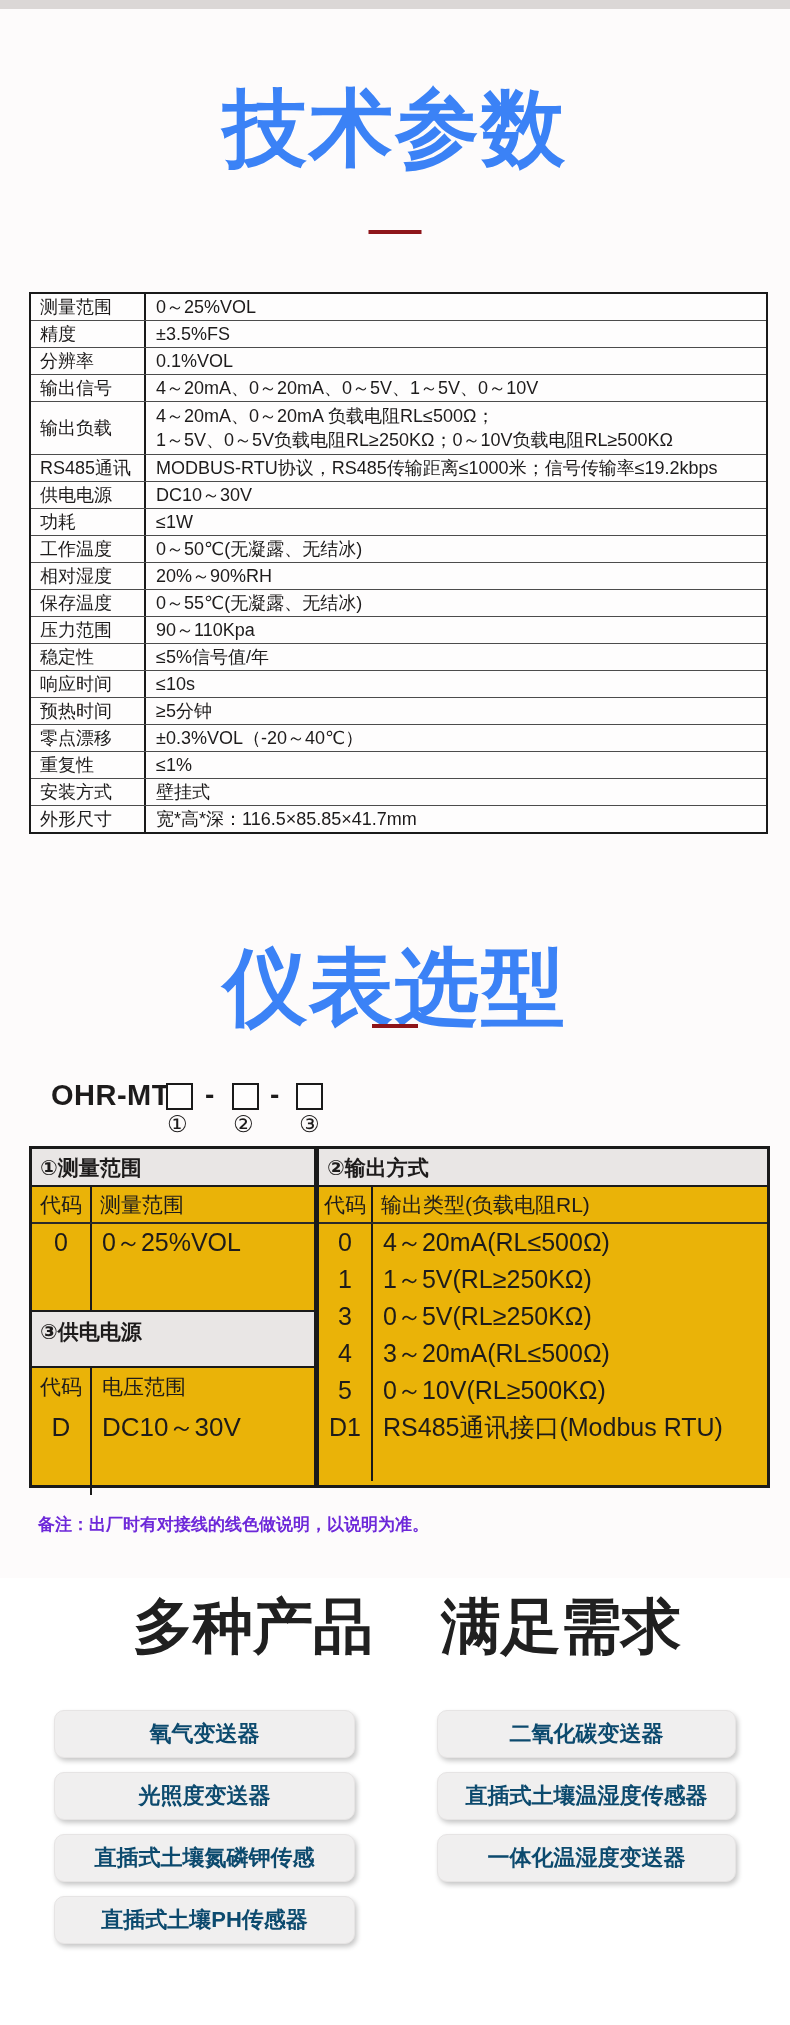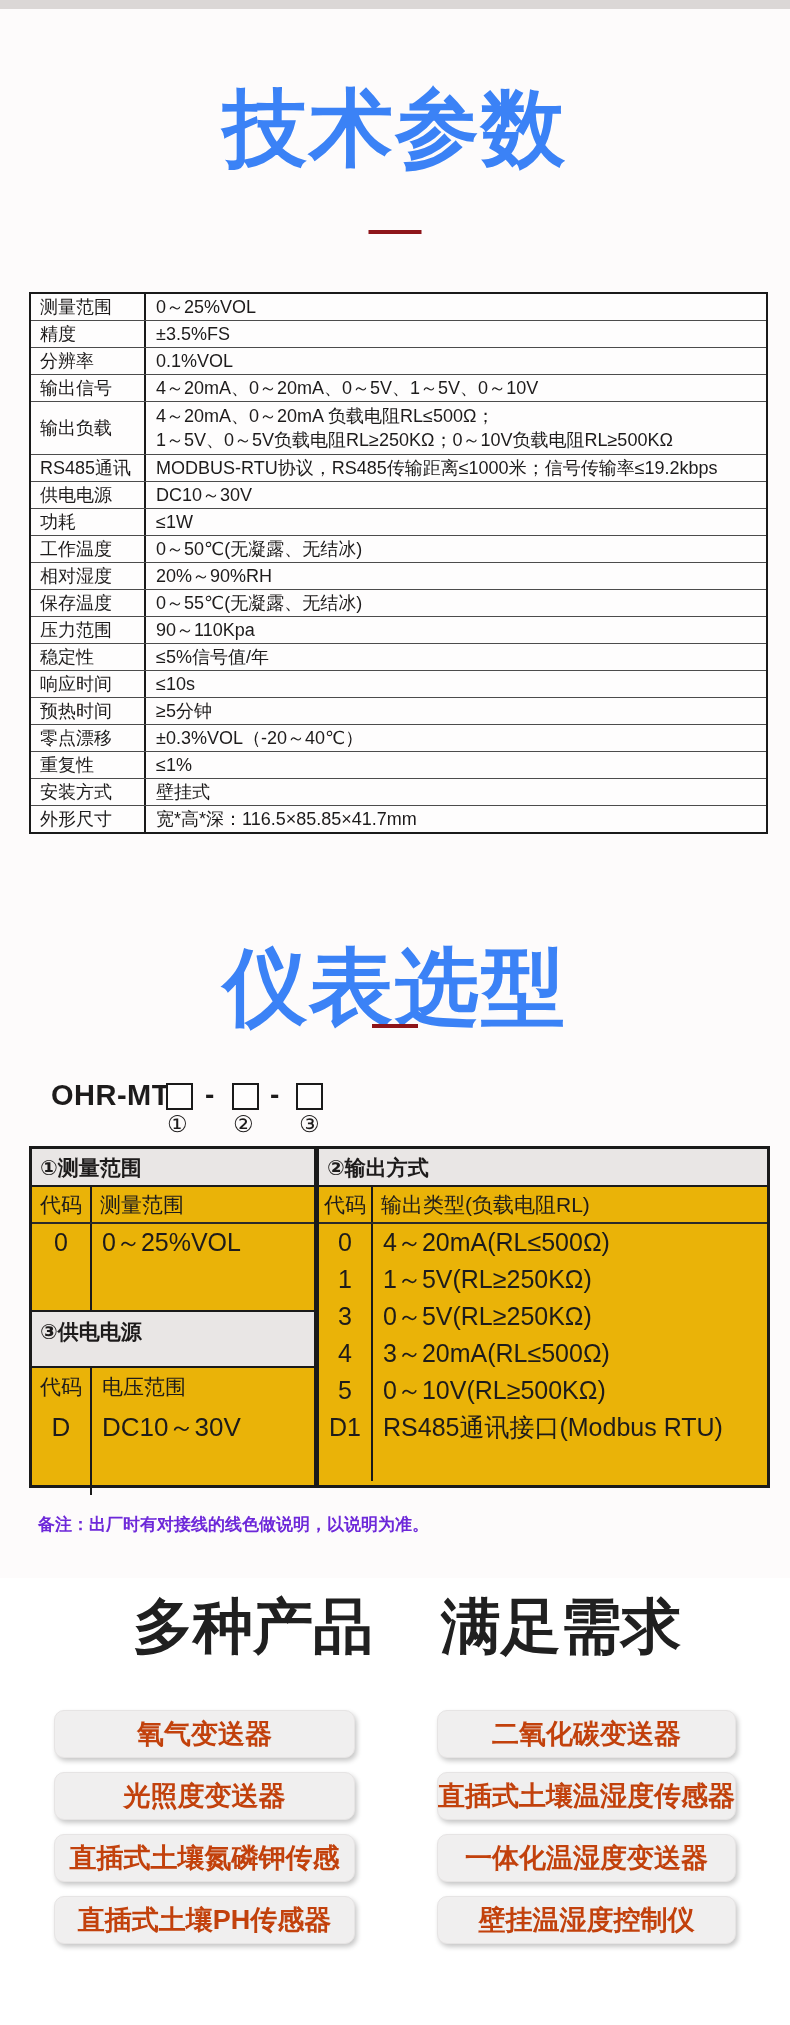--- a/index.html
+++ b/index.html
@@ -65,21 +65,21 @@
   
   .white-band { position:absolute; left:0; top:1578px; width:790px; height:447px; background:#ffffff; }
   .prod-title { position:absolute; left:0; top:1594px; width:790px; text-align:center;
                 font-size:60px; font-weight:700; color:#202020; line-height:1.1;margin-left:12px; }
   .prod-title .gap { display:inline-block; width:68px; }
   .btn-grid { position:absolute; left:54px; top:1710px; width:682px; display:grid;
               grid-template-columns:301px 299px; column-gap:82px; row-gap:14px; grid-auto-rows:48px; }
   .pbtn { background:#f0efef; border:1px solid #e6e4e4; border-radius:10px;
           box-shadow:2px 3px 5px rgba(0,0,0,0.22);
           display:flex; align-items:center; justify-content:center;
-          font-size:27px; font-weight:700; color:#c2410c; cursor:pointer; }
+          font-size:22px; font-weight:700; color:#0c4a6e; cursor:pointer; }
 </style>
 </head>
 <body>
 
 <div id="page">
 
   <div class="topbar"></div>
 
   <div class="big-title title1">技术参数</div>
   <div class="red-line uline1"></div>
@@ -244,16 +244,15 @@
   </div>
 
   <div class="btn-grid">
     <div class="pbtn">氧气变送器</div>
     <div class="pbtn">二氧化碳变送器</div>
     <div class="pbtn">光照度变送器</div>
     <div class="pbtn">直插式土壤温湿度传感器</div>
     <div class="pbtn">直插式土壤氮磷钾传感</div>
     <div class="pbtn">一体化温湿度变送器</div>
     <div class="pbtn">直插式土壤PH传感器</div>
-    <div class="pbtn">壁挂温湿度控制仪</div>
   </div>
 
 </div>
 
 </body></html>

